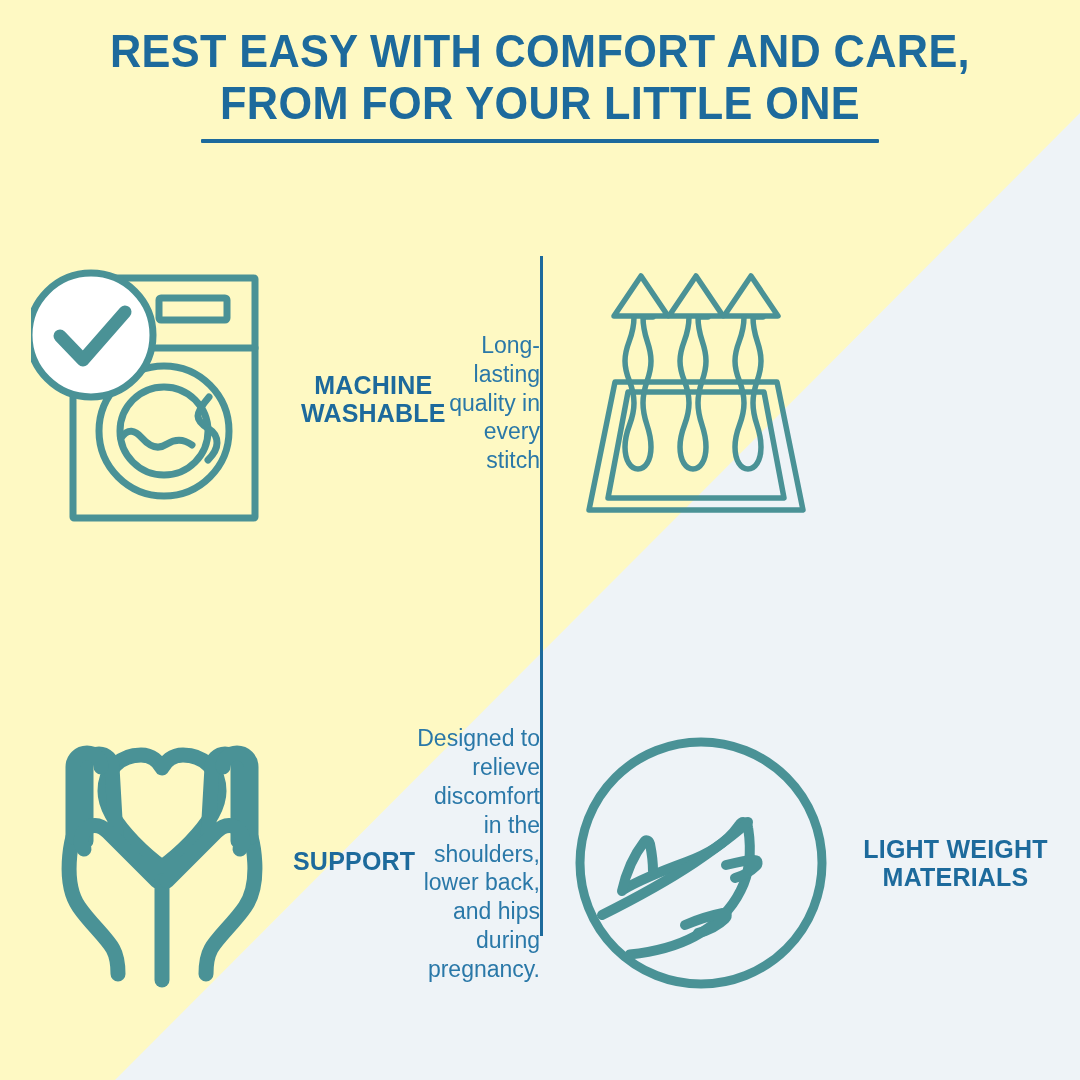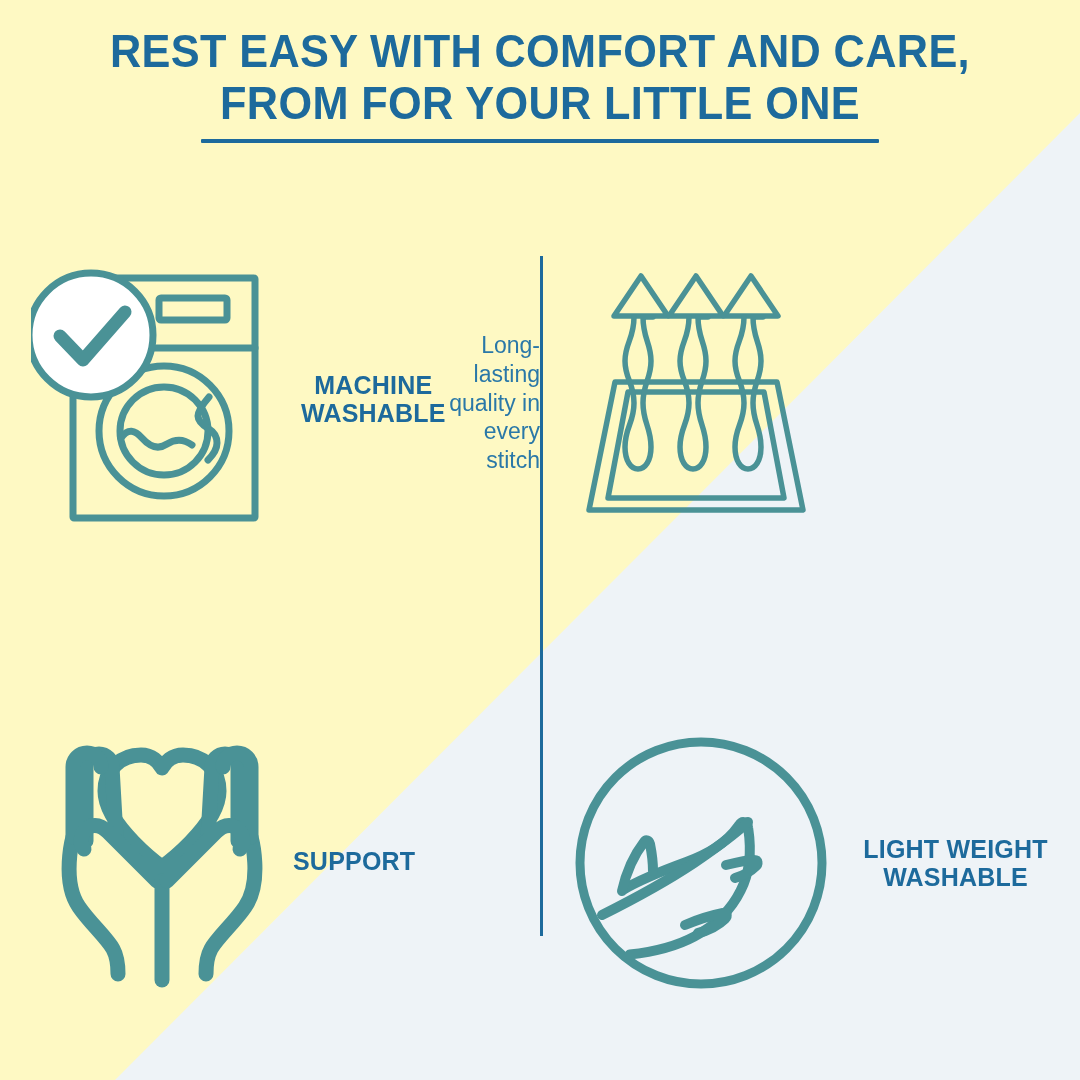--- a/index.html
+++ b/index.html
@@ -217,37 +217,40 @@
             <path d="M131 152 l0 99"></path>
 
             <path d="M207 112 L207 38 a13 13 0 0 0 -26 0 L177 108"></path>
             <path d="M220 108 c0 0 12 44 -6 70 c-11 16 -28 31 -34 42 c-5 9 -5 18 -5 25"></path>
             <path d="M220 108 L220 38 a14 14 0 0 0 -28 0"></path>
             <path d="M209 120 c6 -8 2 -20 -7 -23 c-7 -2 -12 1 -17 6 l-49 49"></path>
           </g>
         </svg>
       </div>
       <div class="feature-title">SUPPORT</div>
+      <div class="feature-desc">Designed to relieve discomfort
+in the shoulders, lower back,
+and hips during pregnancy.</div>
     </div>
 
     <div class="feature-cell cell-light">
       <div class="icon-wrap">
         <svg width="260" height="260" viewBox="0 0 260 260">
           <g fill="none" stroke="#4a9296" stroke-linecap="round" stroke-linejoin="round">
             <circle cx="130" cy="130" r="121" stroke-width="9"></circle>
 
             <path d="M57 97 c20 -9 46 -16 66 -21 c22 -6 40 -13 56 -31 c4 -5 9 -3 9 4 c1 22 -3 44 -14 61 c-12 19 -31 33 -51 41 c-22 9 -46 11 -66 11" stroke-width="10" transform="translate(-2,52) rotate(-6 130 130)"></path>
 
             <path d="M31 182 c24 -12 62 -32 92 -52 c22 -15 40 -28 54 -41" stroke-width="10"></path>
 
             <path d="M51 158 c4 -18 12 -36 22 -49 c2 -3 5 -2 6 2 c2 10 3 20 3 27" stroke-width="10"></path>
 
             <path d="M114 192 c14 -6 28 -10 38 -12 c4 -1 5 3 2 6 c-6 6 -17 12 -27 14" stroke-width="10"></path>
 
             <path d="M155 132 c12 -3 22 -5 28 -5 c4 0 5 4 1 7 c-5 5 -13 9 -20 11" stroke-width="10"></path>
           </g>
         </svg>
       </div>
-      <div class="feature-title">LIGHT WEIGHT WASHABLE</div>
+      <div class="feature-title">LIGHT WEIGHT MATERIALS</div>
     </div>
 
   </div>
 </div>
 
 </body></html>

